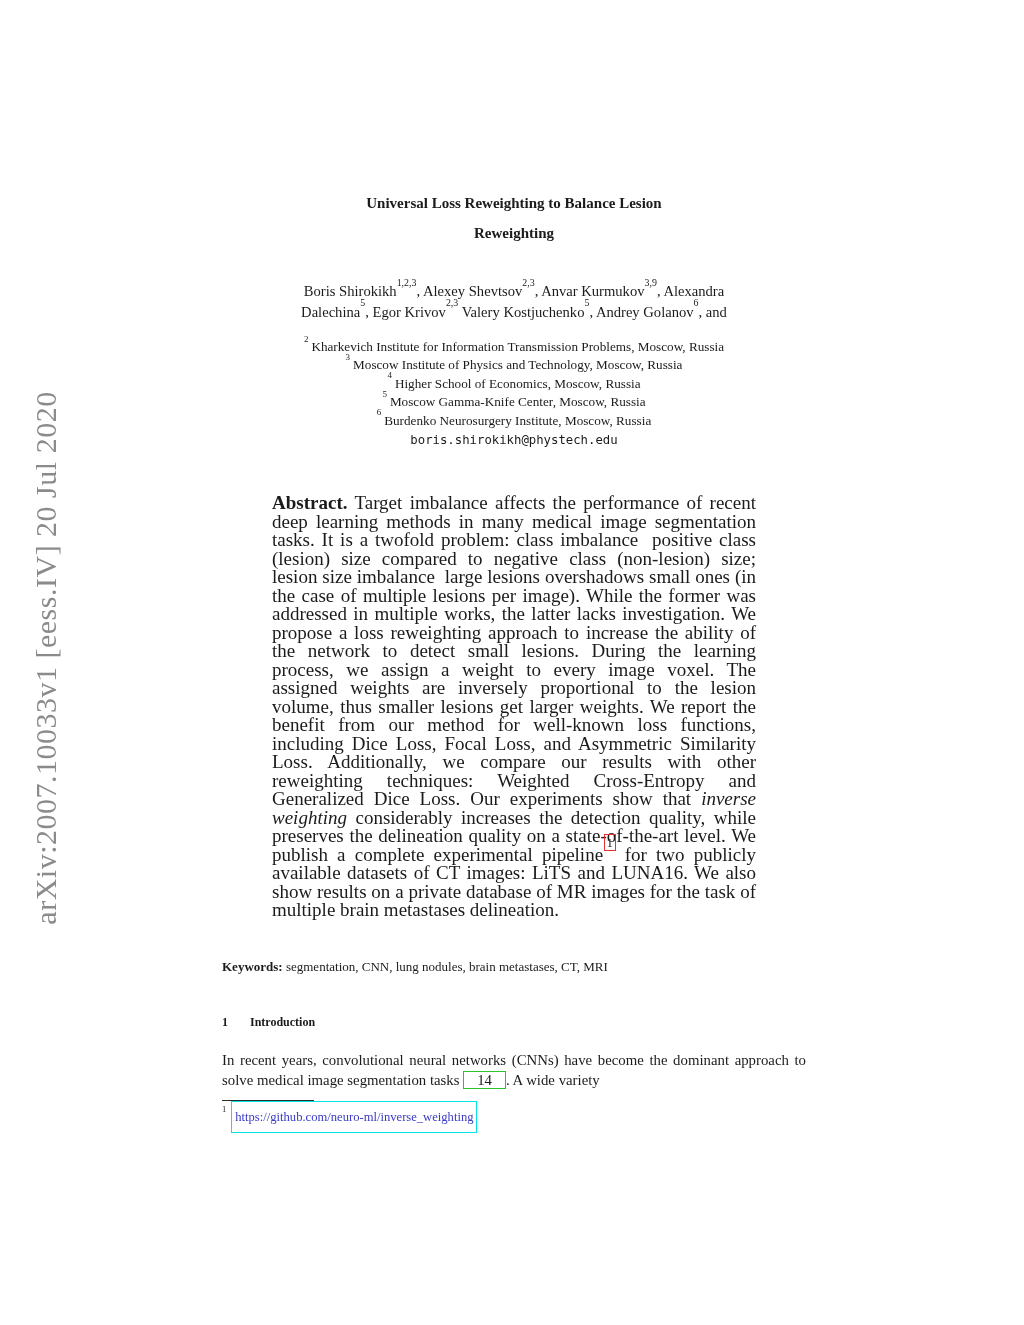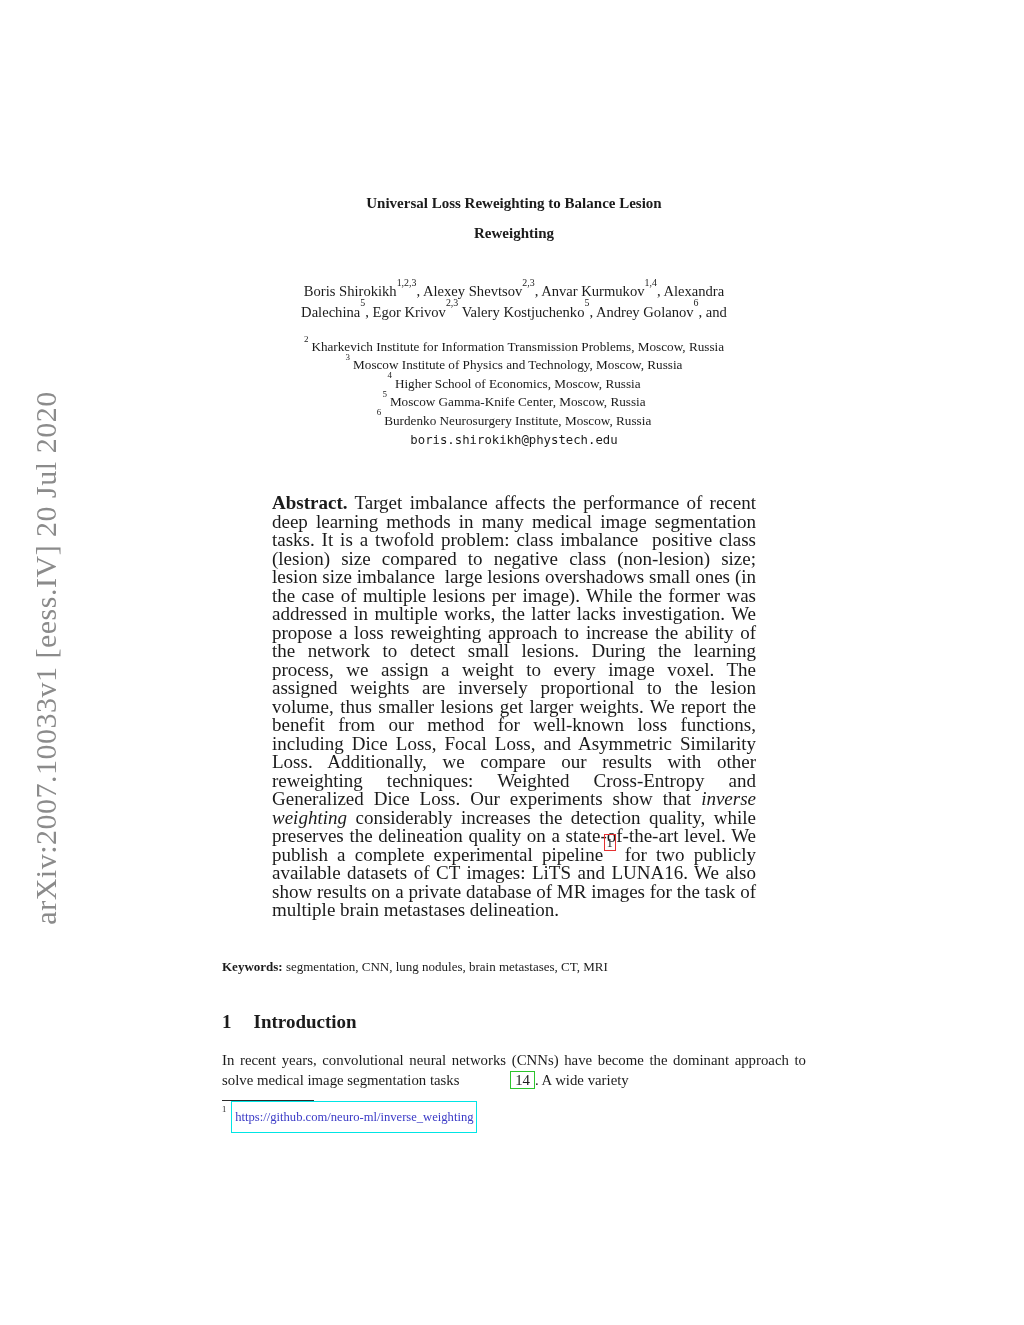--- a/index.html
+++ b/index.html
@@ -76,32 +76,31 @@
     text-align: justify;
   }
   .abstract .label { font-weight: bold; }
   .fn-box {
     border: 1.5px solid var(--box_red);
     padding: 0 1.5px;
     margin-left: 1px;
   }
   .cite-box {
     border: 1.5px solid var(--box_green);
-    padding: 0 4px;
-    margin-left: 47px;
+    padding: 0 13px;
   }
   .keywords {
     margin-top: 37px;
     font-size: 13px;
     line-height: 20px;
   }
   .keywords .label { font-weight: bold; }
   .section-heading {
     margin-top: 33px;
-    font-size: 19px;
+    font-size: 12px;
     font-weight: bold;
     line-height: 24px;
   }
   .section-heading .sec-num { margin-right: 22px; }
   .body-par {
     margin-top: 16px;
     font-size: 14.8px;
     line-height: 20.5px;
     text-align: justify;
   }
@@ -133,21 +132,21 @@
   <div class="watermark">arXiv:2007.10033v1  [eess.IV]  20 Jul 2020</div>
 
   <div class="content">
 
     <div class="title">
       <div>Universal Loss Reweighting to Balance Lesion</div>
       <div>Reweighting</div>
     </div>
 
     <div class="authors">
-      <div>Boris Shirokikh<sup class="sup">1,2,3</sup>, Alexey Shevtsov<sup class="sup">2,3</sup>, Anvar Kurmukov<sup class="sup">1,4</sup>, Alexandra</div>
+      <div>Boris Shirokikh<sup class="sup">1,2,3</sup>, Alexey Shevtsov<sup class="sup">2,3</sup>, Anvar Kurmukov<sup class="sup">3,9</sup>, Alexandra</div>
       <div>Dalechina<sup class="sup">5</sup>, Egor Krivov<sup class="sup">2,3</sup> Valery Kostjuchenko<sup class="sup">5</sup>, Andrey Golanov<sup class="sup">6</sup>, and</div>
     </div>
 
     <div class="affiliations">
         <div class="aff-line"><sup class="sup">2</sup>Kharkevich Institute for Information Transmission Problems, Moscow, Russia</div>
         <div class="aff-line"><sup class="sup">3</sup>Moscow Institute of Physics and Technology, Moscow, Russia</div>
         <div class="aff-line"><sup class="sup">4</sup>Higher School of Economics, Moscow, Russia</div>
         <div class="aff-line"><sup class="sup">5</sup>Moscow Gamma-Knife Center, Moscow, Russia</div>
         <div class="aff-line"><sup class="sup">6</sup>Burdenko Neurosurgery Institute, Moscow, Russia</div>
       </div>

